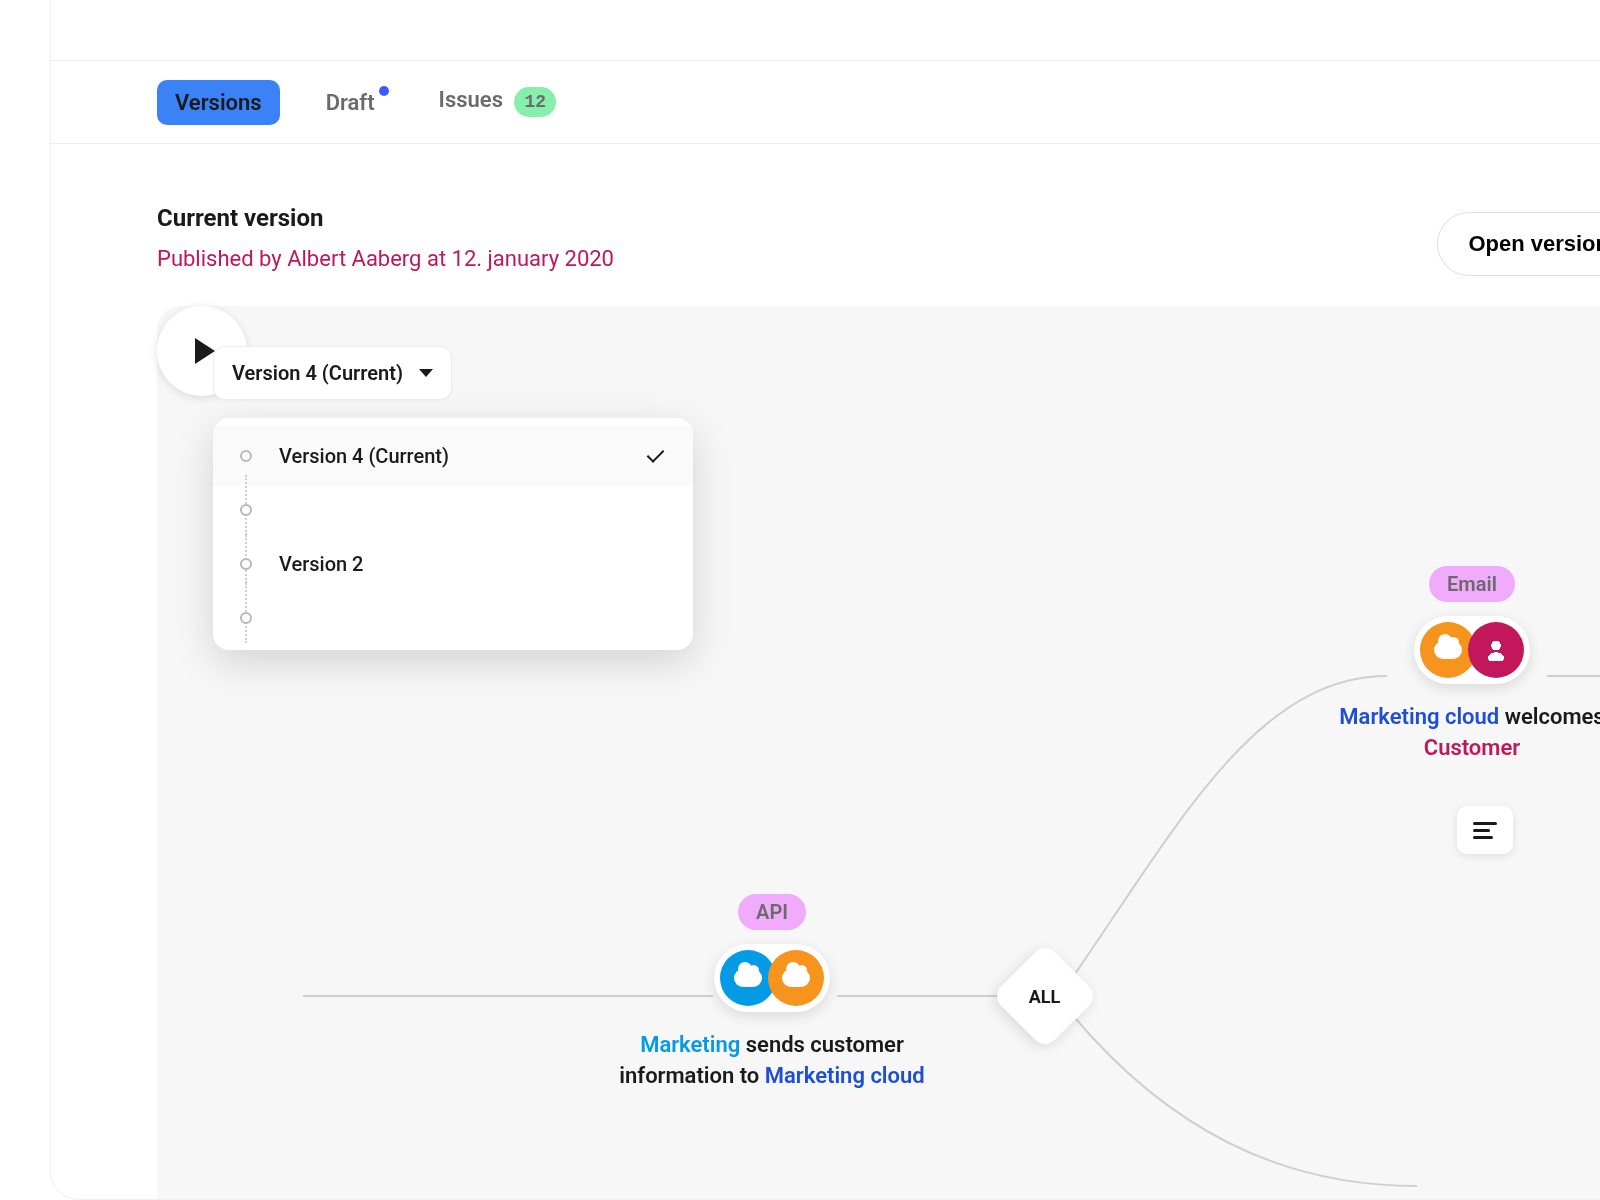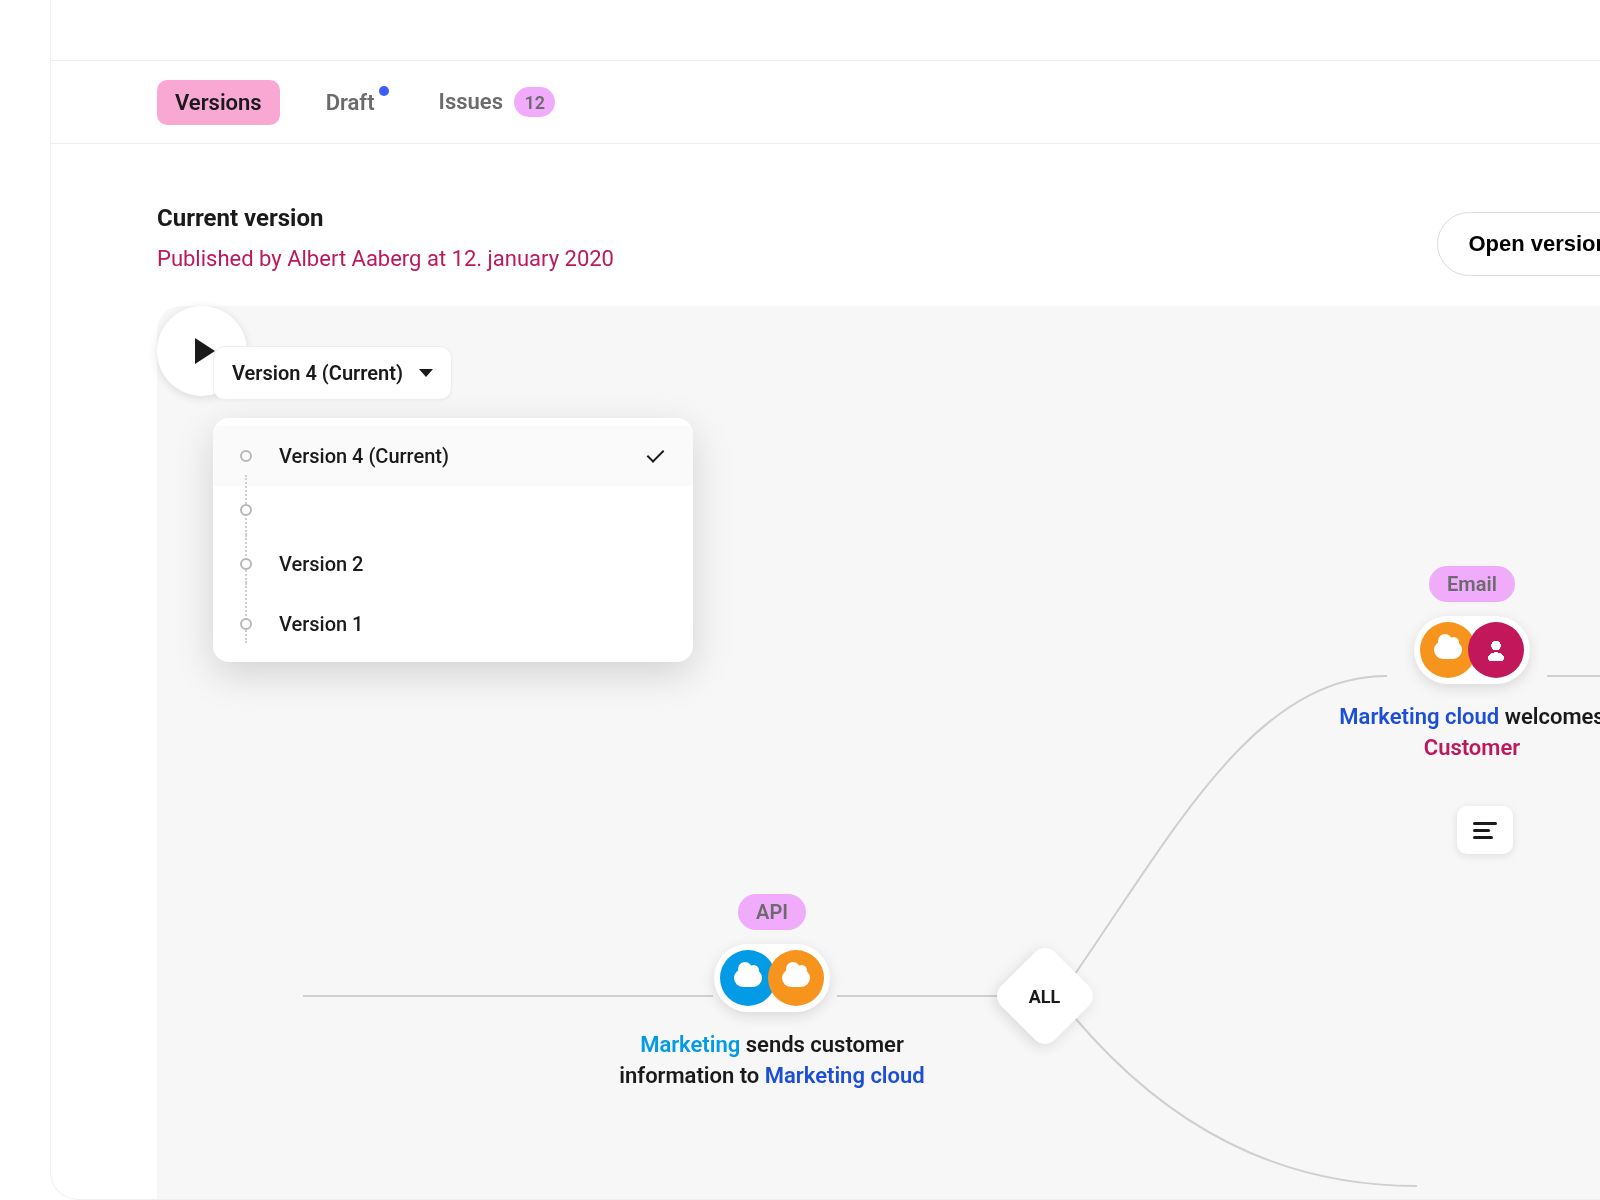--- a/index.html
+++ b/index.html
@@ -33,32 +33,33 @@
     border-bottom:1px solid #eee;
     margin-top:60px;
   }
   .tab {
     font-size:22px; font-weight:600; color:#6b6b6b;
     padding:10px 18px;
     border-radius:10px;
     cursor:pointer;
     position:relative;
   }
-  .tab.active { background:#f9a8d4; color:#1a1a1a; }
+  .tab.active { background:#3b82f6; color:#1a1a1a; }
   .tab .dot {
     position:absolute; top:6px; right:4px;
     width:10px; height:10px; border-radius:50%;
     background:#3d5cff;
   }
   .badge {
     display:inline-flex; align-items:center; justify-content:center;
     min-width:34px; height:30px; padding:0 10px;
-    background:#f0abfc; color:#6b6b6b;
+    background:#86efac; color:#6b6b6b;
     border-radius:15px; font-size:18px; font-weight:600;
     margin-left:6px;
+    font-family:Liberation Mono, monospace;
   }
 
   
   .header {
     display:flex; justify-content:space-between; align-items:flex-start;
     padding: 60px 0 30px 106px;
   }
   .header-left h1 { font-size:24px; font-weight:700; }
   .header-left .sub { font-size:22px; color:#be185d; margin-top:14px; }
   .open-btn {
@@ -298,21 +299,20 @@
         <span class="dd-line"></span>
         <span class="dd-timeline">
             <span class="dd-dot"></span>
           </span>
         <span class="dd-label">Version 2</span>
       </div>
       <div class="dd-item">
         <span class="dd-timeline">
             <span class="dd-dot"></span>
           </span>
-        <span class="dd-label">Version 1</span>
       </div>
     </div>
 
     <div class="play-node">
       <div class="play-tri"></div>
     </div>
 
     <div class="node node-api">
       <div class="node-badge">API</div>
       <div class="twin-circle">

